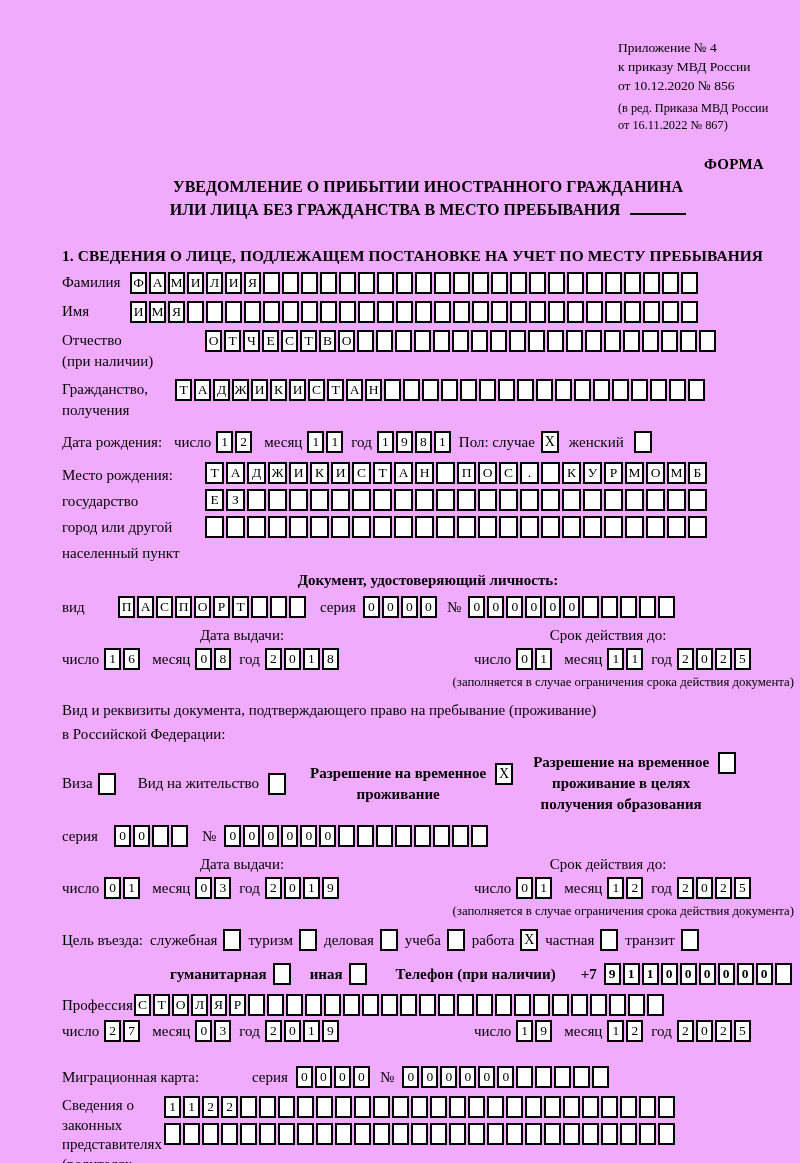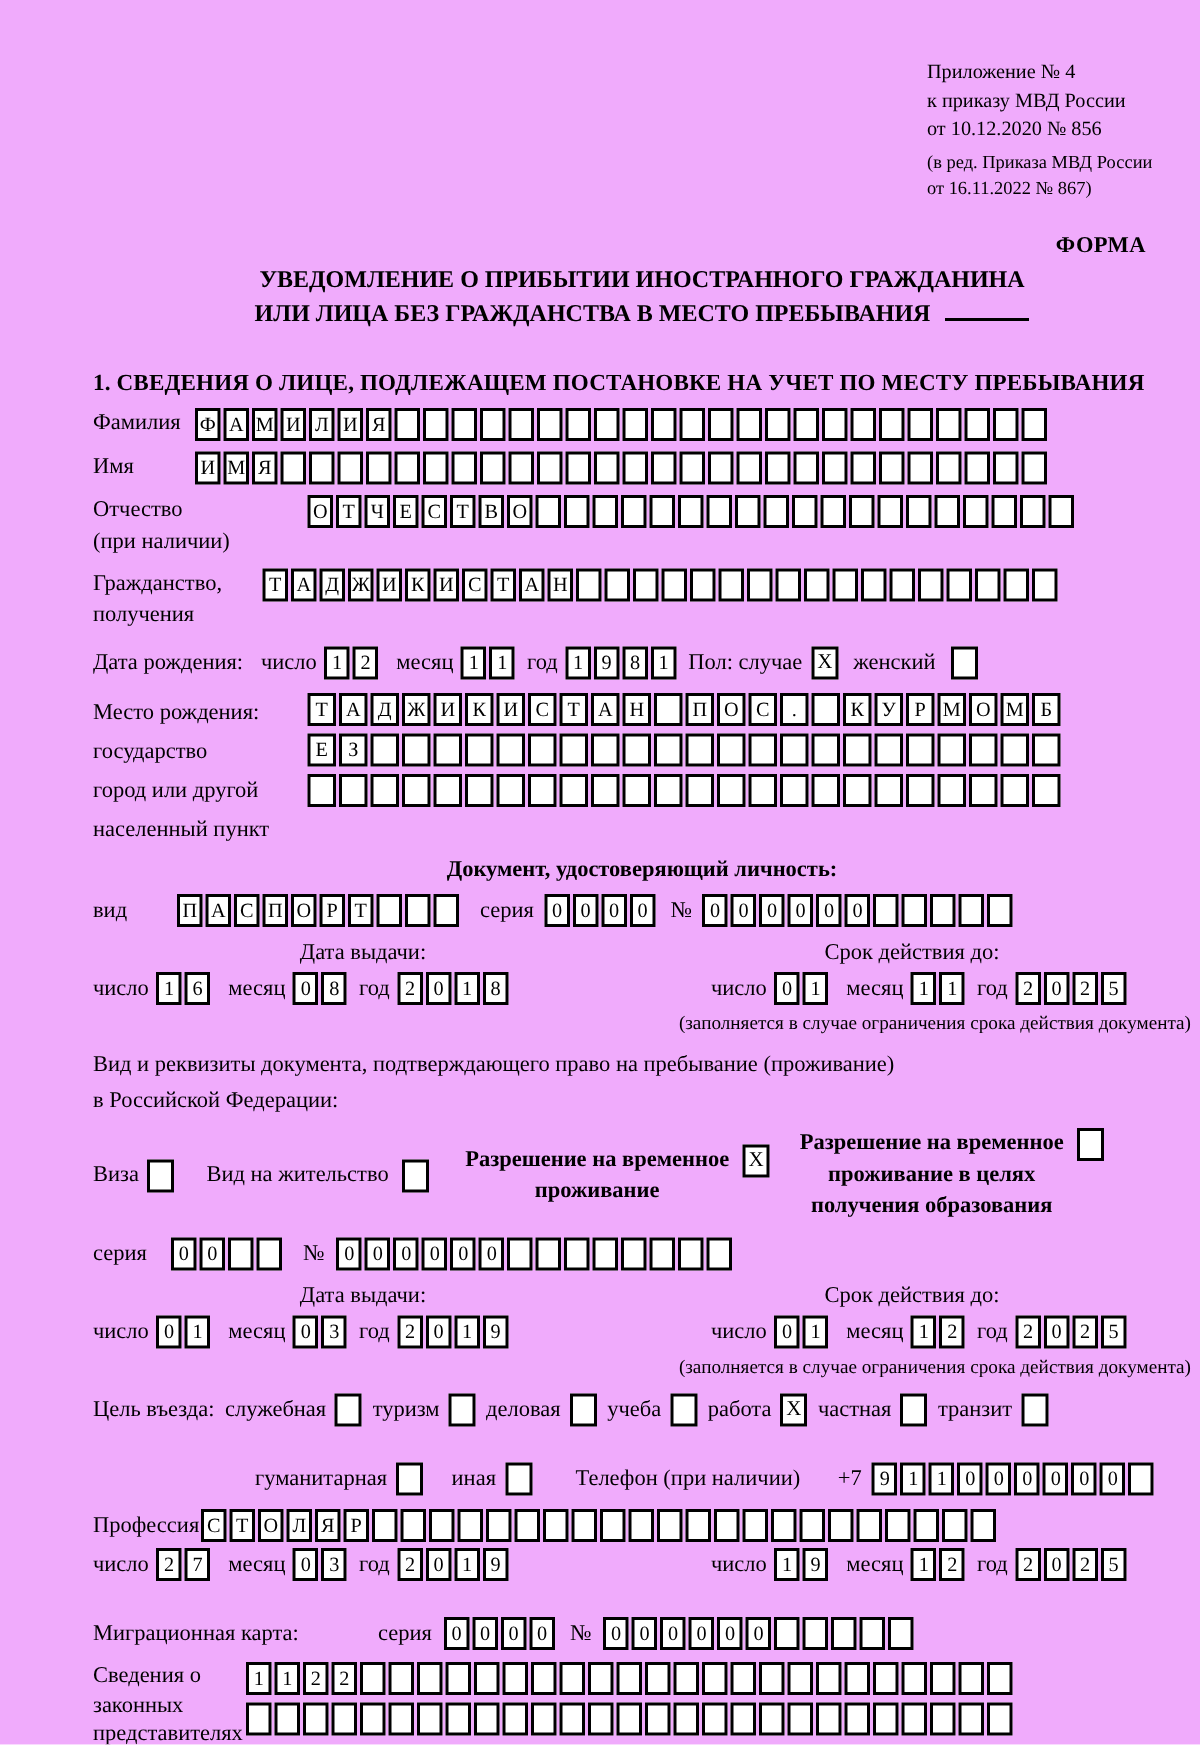--- a/index.html
+++ b/index.html
@@ -580,21 +580,21 @@
       </span>
     <span class="pair">
         <span class="lbl">частная</span>
         <span class="box"></span>
       </span>
     <span class="pair">
         <span class="lbl">транзит</span>
         <span class="box"></span>
       </span>
   </div>
-  <div class="purpose-row" style="margin-left:108px; margin-top:24px;">
+  <div class="purpose-row" style="margin-left:108px; margin-top:12px;font-weight:bold;">
     <span class="pair">
         <span class="lbl">гуманитарная</span>
         <span class="box"></span>
       </span>
     <span class="pair" style="margin-left:12px;">
         <span class="lbl">иная</span>
         <span class="box"></span>
       </span>
     <span class="lbl" style="margin-left:22px;">Телефон (при наличии)</span>
     <span class="lbl" style="margin-left:18px;">+7</span>

